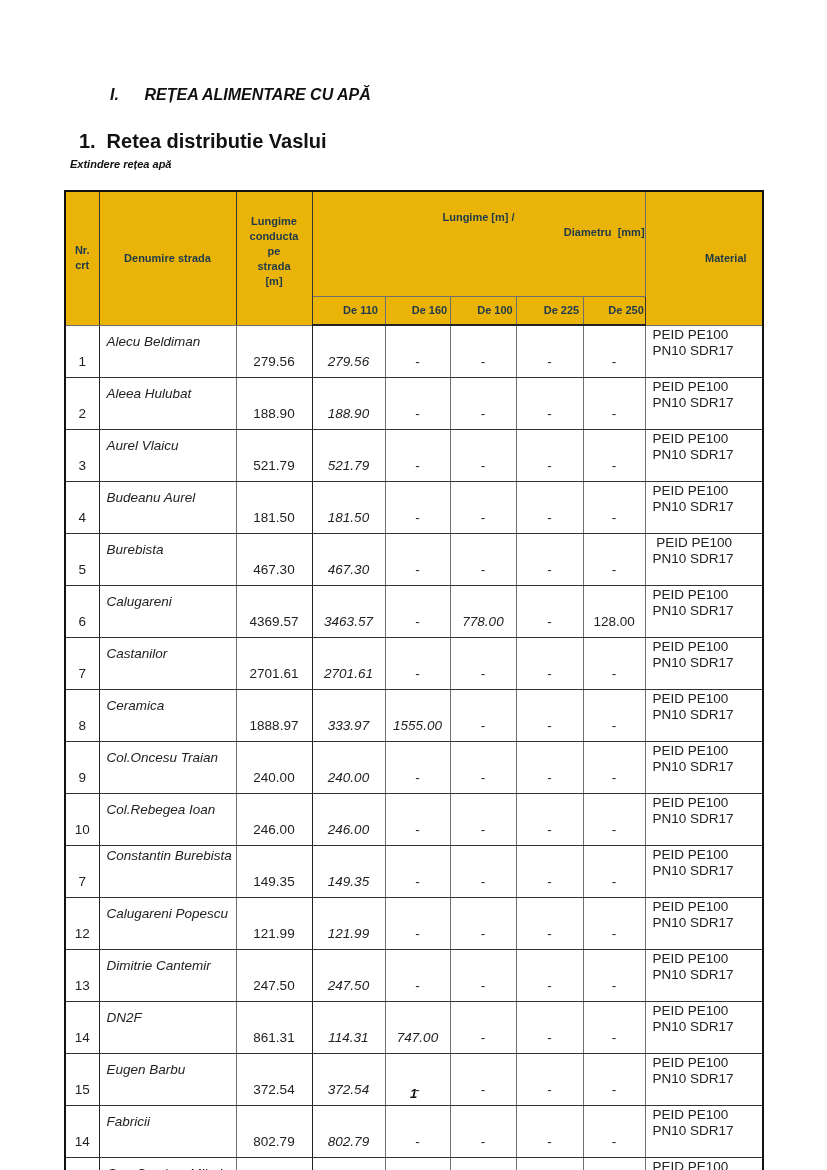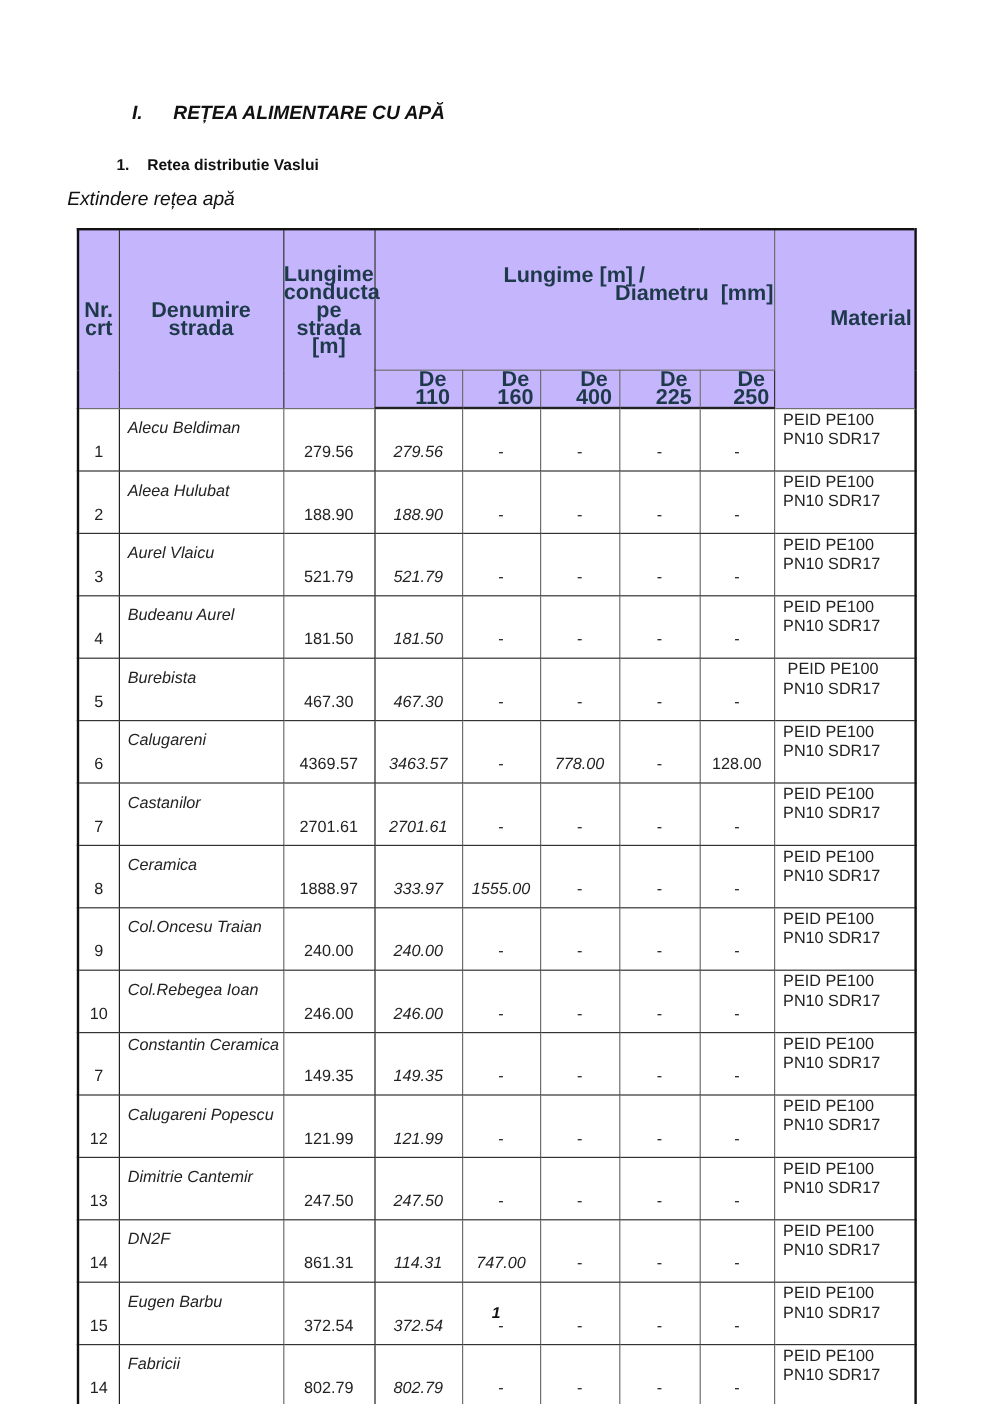--- a/index.html
+++ b/index.html
@@ -1,25 +1,25 @@
 <!DOCTYPE html>
 <html><head>
 <meta charset="utf-8">
 <style>
   html, body { margin:0; padding:0; background:#ffffff; }
   body { width:827px; height:1170px; position:relative; font-family:"Liberation Sans", sans-serif; color:#111; overflow:hidden; }
   .h1 { position:absolute; left:110px; top:86px; font-size:16px; font-weight:bold; font-style:italic; }
   .h1 .num { display:inline-block; width:30px; }
-  .h2 { position:absolute; left:97px; top:130px; font-size:13px; font-weight:bold; }
+  .h2 { position:absolute; left:79px; top:130px; font-size:20px; font-weight:bold; }
   .h2 .num { display:inline-block; width:22px; }
-  .h3 { position:absolute; left:56px; top:158px; font-size:16px; font-weight:normal; font-style:italic; }
+  .h3 { position:absolute; left:70px; top:158px; font-size:11px; font-weight:bold; font-style:italic; }
   table.grid { position:absolute; left:64px; top:190px; border-collapse:collapse; table-layout:fixed; width:700px; }
   table.grid th, table.grid td { border:1px solid #6f6f6f; padding:0; }
   table.grid { border:2px solid #111; }
-  table.grid th { background:#c4b5fd; color:#1e3a4a; font-size:18px; font-weight:bold; text-align:center; vertical-align:middle; line-height:15px; }
+  table.grid th { background:#eab308; color:#1e3a4a; font-size:11px; font-weight:bold; text-align:center; vertical-align:middle; line-height:15px; }
   table.grid th.c-nr, table.grid th.c-name, table.grid th.c-len, table.grid th.c-mat { border-left:1px solid #333; border-right:1px solid #333; }
   table.grid th.c-mat { border-right:2px solid #111;padding-left:44px; }
   table.grid thead tr.top th { height:86px; }
   table.grid thead tr.sub th { height:27px; border-bottom:2px solid #222;padding-left:24px; }
   table.grid td { height:43px; font-size:13.5px; color:#222; position:relative; }
   td.nr { text-align:center; vertical-align:bottom; padding-bottom:8px !important; border-right:1px solid #222 !important; }
   td.name { vertical-align:top; padding:8px 0 0 7px !important; line-height:16px;font-style:italic; }
   td.name.two { padding-top:2px !important; }
   td.num { text-align:center; vertical-align:bottom; padding-bottom:8px !important; }
   td.it { font-style:italic; }
@@ -60,30 +60,30 @@
       <th class="c-name" rowspan="2">Denumire strada</th>
       <th class="c-len" rowspan="2">
           <span id="hdr-len" style="display: block; margin-top: -14px;">
             <div>Lungime</div>
             <div>conducta</div>
             <div>pe</div>
             <div>strada</div>
             <div>[m]</div>
           </span>
         </th>
-      <th colspan="5" style="vertical-align:top;padding-top:30px;">
+      <th colspan="5" style="vertical-align:top;padding-top:18px;">
         <div>Lungime [m] /</div>
         <div style="white-space:pre;text-align:right;">Diametru  [mm]</div>
       </th>
       <th class="c-mat" rowspan="2">Material</th>
     </tr>
     <tr class="sub">
       <th>De 110</th>
       <th>De 160</th>
-      <th>De 400</th>
+      <th>De 100</th>
       <th>De 225</th>
       <th>De 250</th>
     </tr>
   </thead>
   <tbody id="tbody">
       <tr>
         <td class="nr">1</td>
         <td class="name">Alecu Beldiman</td>
         <td class="num len">279.56</td>
         <td class="num it">279.56</td>
@@ -217,21 +217,21 @@
         <td class="num dash">-</td>
         <td class="num dash">-</td>
         <td class="num dash">-</td>
         <td class="mat">
           <div style="white-space: pre;">PEID PE100</div>
           <div>PN10 SDR17</div>
         </td>
       </tr>
       <tr>
         <td class="nr">7</td>
-        <td class="name two">Constantin Ceramica</td>
+        <td class="name two">Constantin Burebista</td>
         <td class="num len">149.35</td>
         <td class="num it">149.35</td>
         <td class="num dash">-</td>
         <td class="num dash">-</td>
         <td class="num dash">-</td>
         <td class="num dash">-</td>
         <td class="mat">
           <div style="white-space: pre;">PEID PE100</div>
           <div>PN10 SDR17</div>
         </td>

